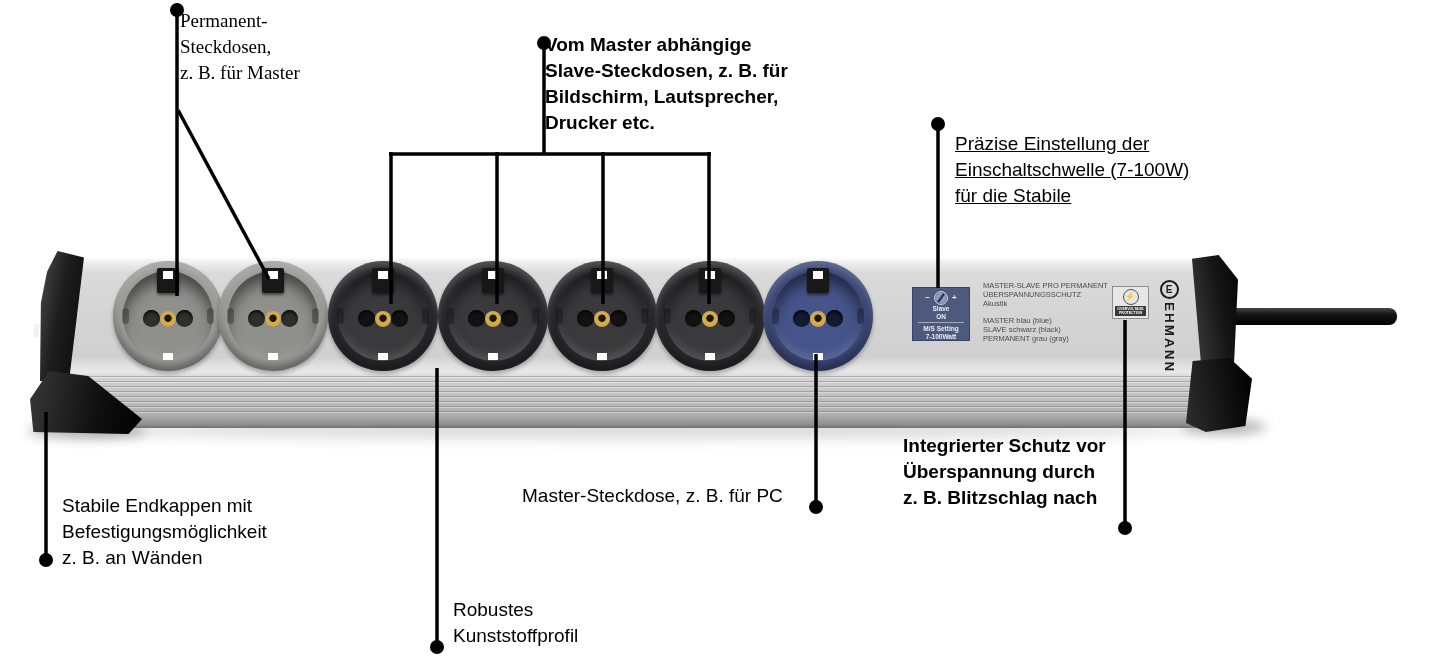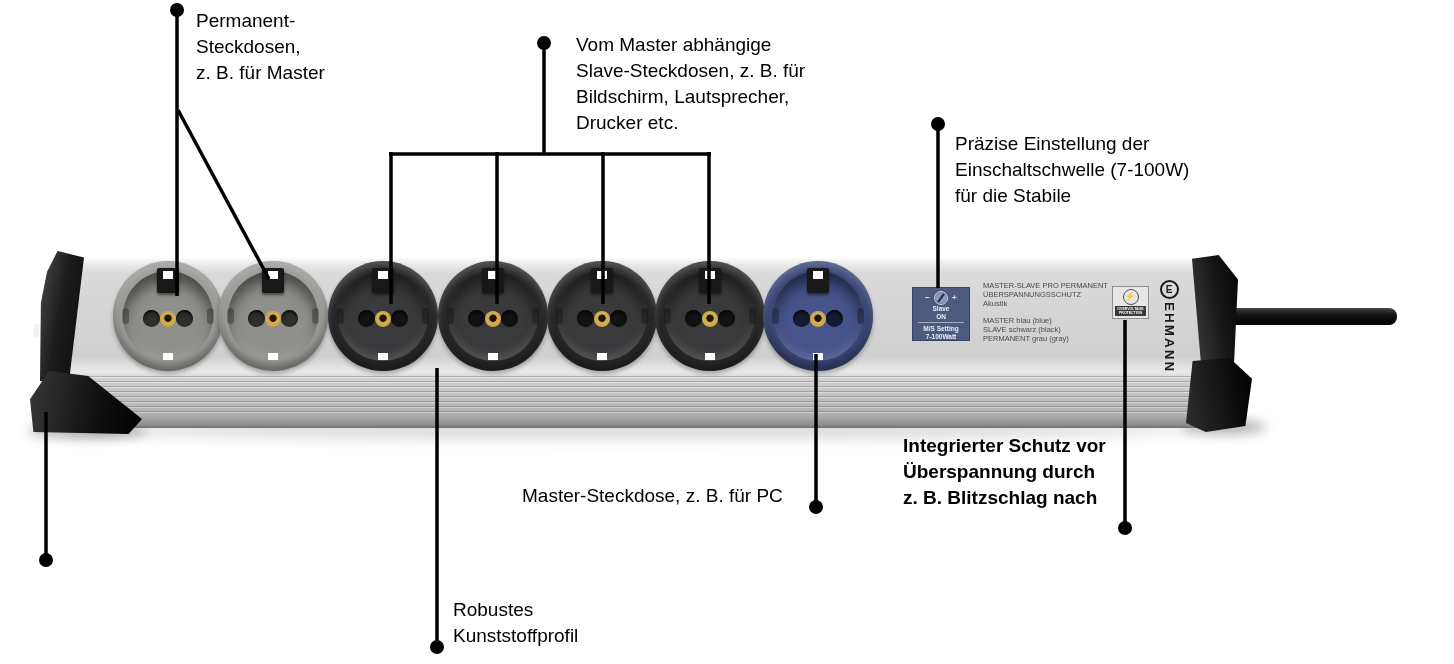--- a/index.html
+++ b/index.html
@@ -302,39 +302,44 @@
       <circle cx="177" cy="10" r="7"></circle>
       <circle cx="544" cy="43" r="7"></circle>
       <circle cx="938" cy="124" r="7"></circle>
       <circle cx="46" cy="560" r="7"></circle>
       <circle cx="816" cy="507" r="7"></circle>
       <circle cx="437" cy="647" r="7"></circle>
       <circle cx="1125" cy="528" r="7"></circle>
     </g>
   </svg>
 
-  <div class="callout" style="left:196px;top:8px;">
+  <div class="callout" style="left:180px;top:8px;font-family:Liberation Serif, serif;">
     <div>Permanent-</div>
     <div>Steckdosen,</div>
     <div>z. B. für Master</div>
   </div>
 
-  <div class="callout" style="left:576px;top:32px;">
+  <div class="callout" style="left:545px;top:32px;font-weight:bold;">
     <div>Vom Master abhängige</div>
     <div>Slave-Steckdosen, z. B. für</div>
     <div>Bildschirm, Lautsprecher,</div>
     <div>Drucker etc.</div>
   </div>
 
-  <div class="callout" style="left:955px;top:131px;">
+  <div class="callout" style="left:955px;top:131px;text-decoration:underline;">
     <div>Präzise Einstellung der</div>
     <div>Einschaltschwelle (7-100W)</div>
     <div>für die Stabile</div>
   </div>
 
+  <div class="callout" style="left:62px;top:493px;">
+    <div>Stabile Endkappen mit</div>
+    <div>Befestigungsmöglichkeit</div>
+    <div>z. B. an Wänden</div>
+  </div>
 
   <div class="callout" style="left:522px;top:483px;">
     <div>Master-Steckdose, z. B. für PC</div>
   </div>
 
   <div class="callout" style="left:453px;top:597px;">
     <div>Robustes</div>
     <div>Kunststoffprofil</div>
   </div>
 

